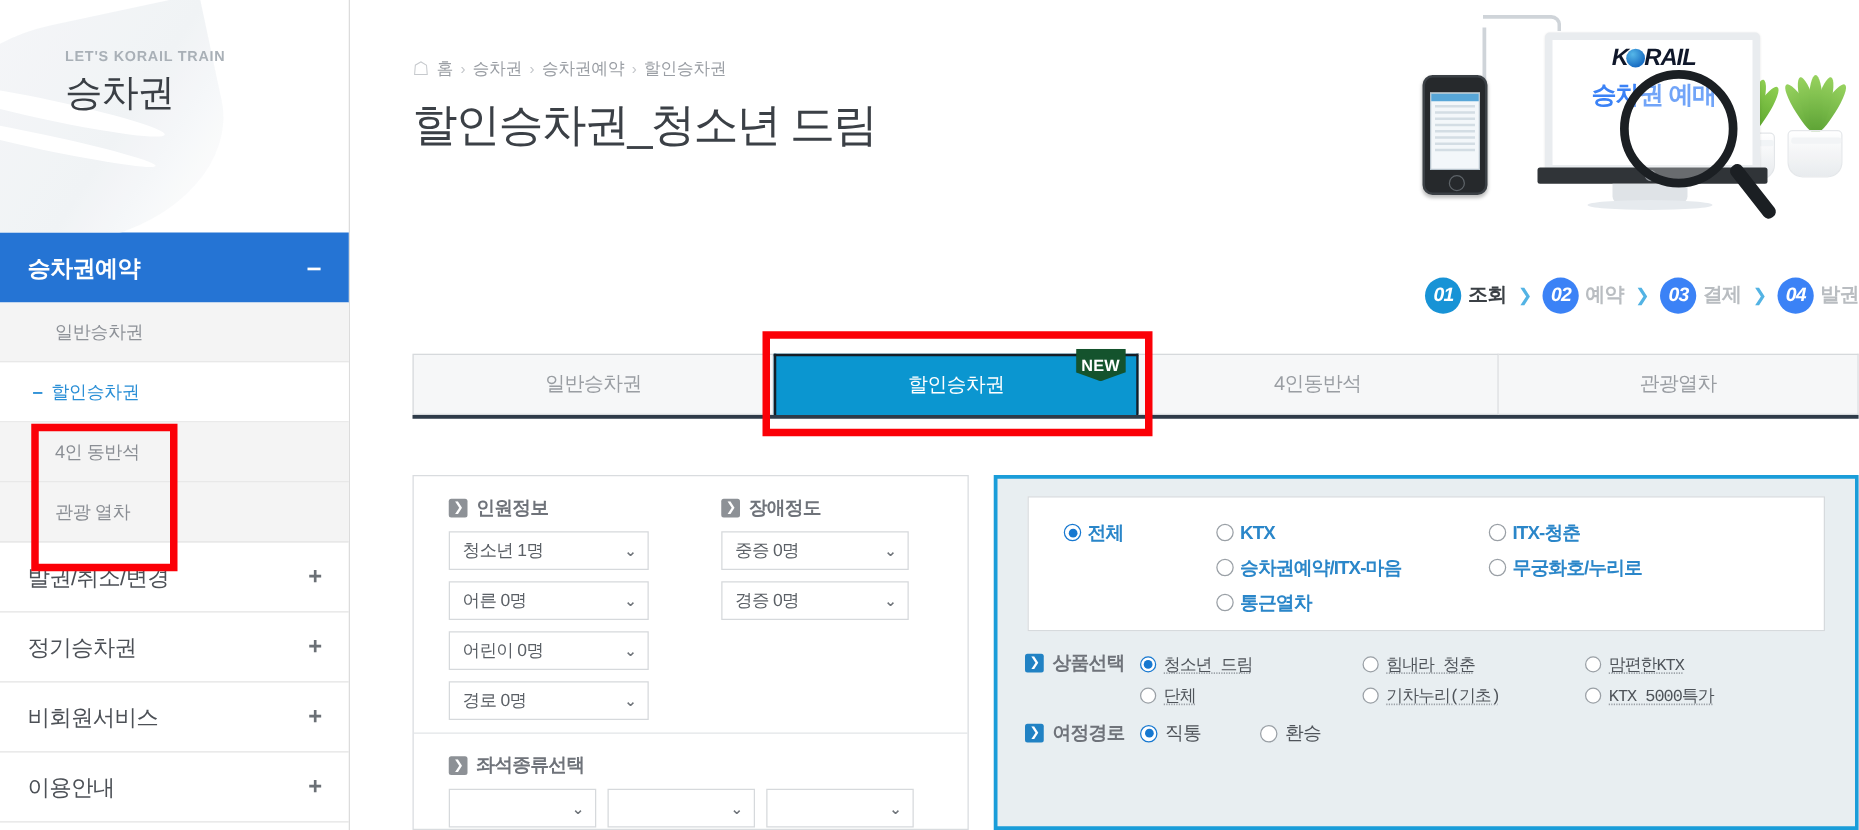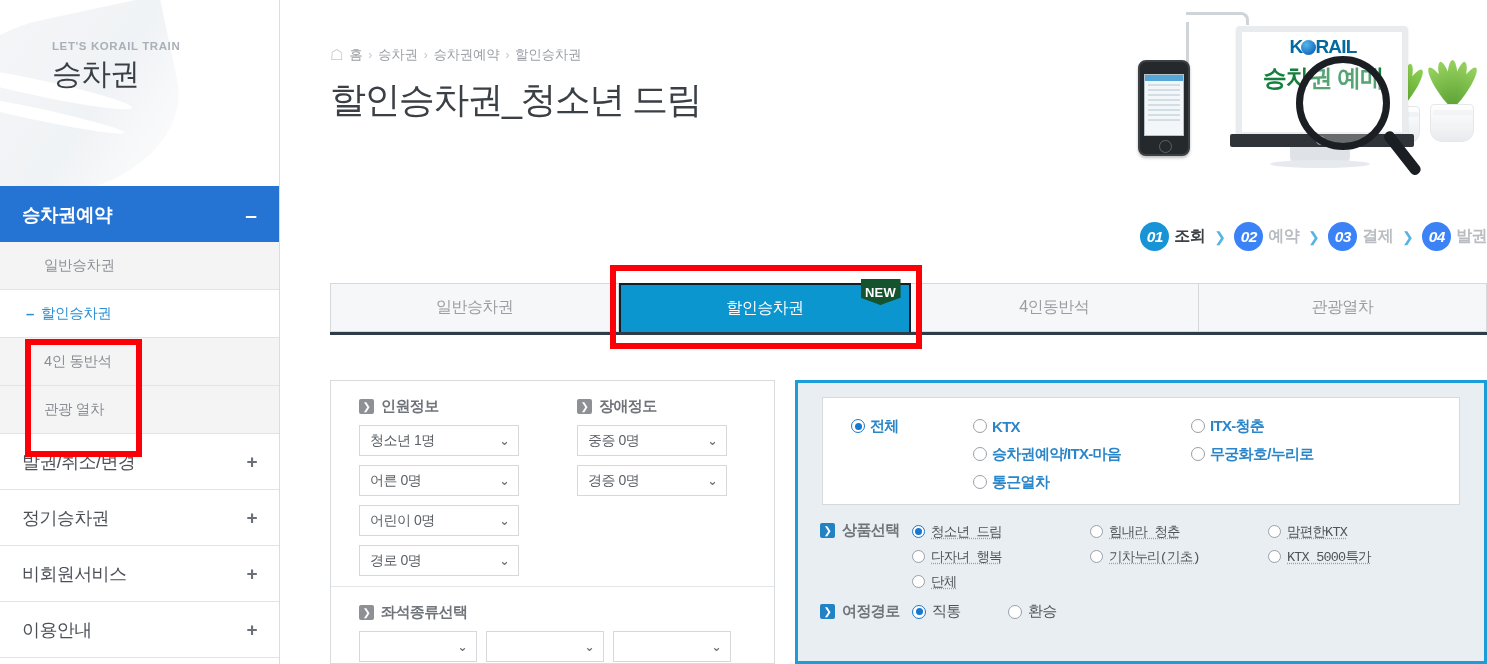--- a/index.html
+++ b/index.html
@@ -111,31 +111,31 @@
   .monitor-base {
     position:absolute; left:140px; top:152px; width:100px; height:8px;
     background:#e6eaee; border-radius:50%;
   }
   .monitor-dot {
     position:absolute; left:186px; top:128px; width:9px; height:9px;
     border-radius:50%; background:#8d9298;
   }
   .korail-logo {
     position:absolute; left:118px; top:28px; width:150px;
-    text-align:center; font-size:19px; font-weight:bold; 
-    color:#0369a1; letter-spacing:-.8px;
+    text-align:center; font-size:19px; font-weight:bold; font-style:italic;
+    color:#0f172a; letter-spacing:-.8px;
   }
   .korail-logo .o-glyph {
     display:inline-block; width:15px; height:15px; border-radius:50%;
     background: radial-gradient(circle at 35% 30%, #55b7e8, #1a6fc4 70%);
     vertical-align:-2px; margin:0 -1px;
   }
   .korail-sub {
     position:absolute; left:118px; top:54px; width:150px; text-align:center;
-    font-size:24px; font-weight:bold; color:#15803d; letter-spacing:-1px;
+    font-size:20px; font-weight:bold; color:#3b82f6; letter-spacing:-1px;
   }
   .phone {
     position:absolute; left:8px; top:52px; width:52px; height:96px;
     background:#26292c; border-radius:8px; border:2px solid #3b4045;
     box-shadow: 0 2px 3px rgba(0,0,0,.25);
   }
   .phone-screen {
     position:absolute; left:4px; top:12px; width:40px; height:62px;
     background:#f3f7fa; border:1px solid #b7c3cc;
   }
@@ -582,24 +582,20 @@
           <span>상품선택</span>
         </div>
         <div class="prod-grid">
           <div class="pg-col">
             <label class="prod">
               <span class="dot on"></span>
               <span>청소년 드림</span>
             </label>
             <label class="prod">
               <span class="dot"></span>
-              <span>다자녀 행복</span>
-            </label>
-            <label class="prod">
-              <span class="dot"></span>
               <span>단체</span>
             </label>
           </div>
           <div class="pg-col">
             <label class="prod">
               <span class="dot"></span>
               <span>힘내라 청춘</span>
             </label>
             <label class="prod">
               <span class="dot"></span>

